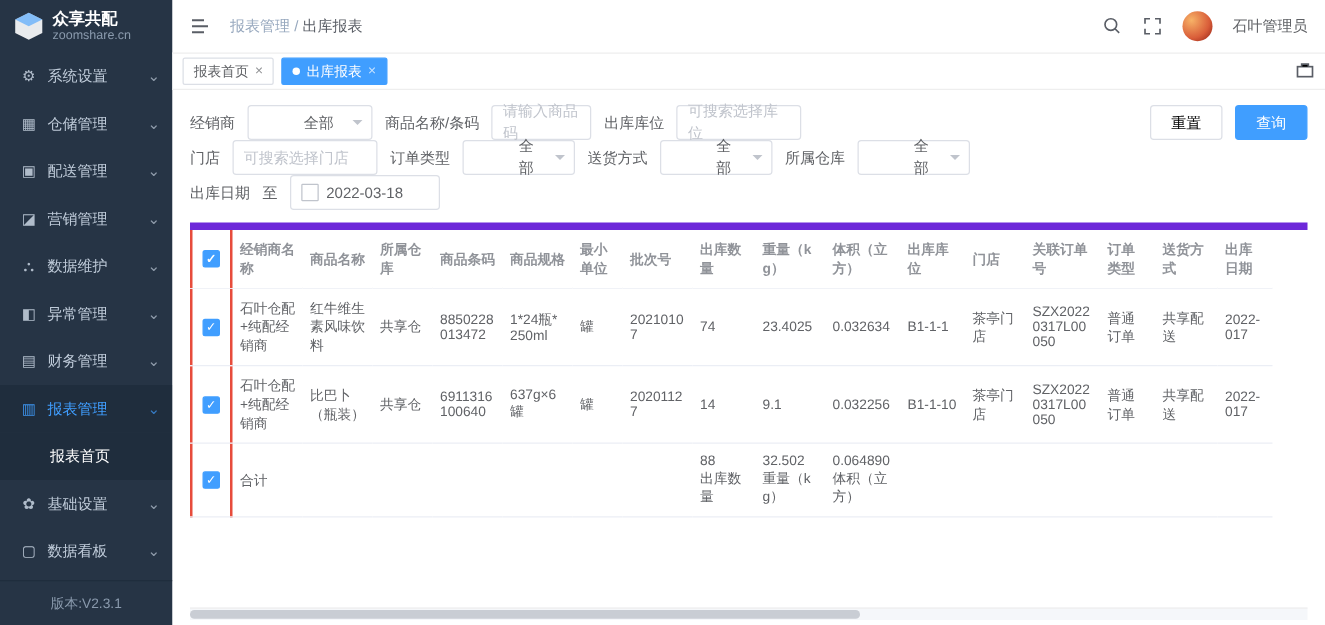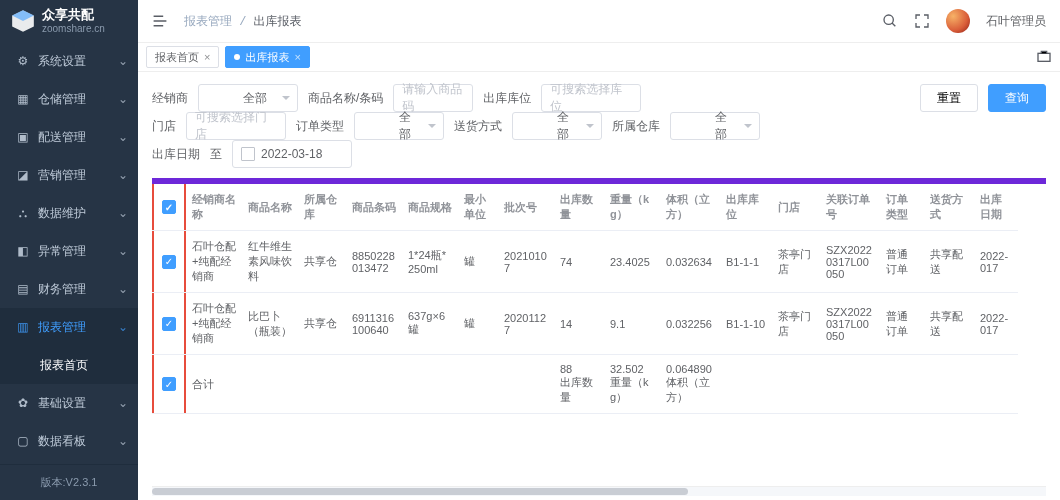--- a/index.html
+++ b/index.html
@@ -18,21 +18,21 @@
 .nav-item.sub { background: #1f2d3d; color: #fff; padding-left: 40px; justify-content: flex-start; }
 .nav-ic { width: 14px; height: 14px; margin-right: 8px; opacity: .9; display: flex; align-items: center; justify-content: center; }
 .nav-label { flex: 1; }
 .nav-chev { width: 10px; opacity: .7; }
 .version { text-align: center; padding: 10px 0; font-size: 11px; color: #8a9aad; border-top: 1px solid #1f2d3d; }
 
 
 .main { flex: 1; display: flex; flex-direction: column; background: #fff; min-width: 0; }
 .topbar { height: 42px; display: flex; align-items: center; padding: 0 14px; }
 .hamburger { width: 16px; height: 16px; cursor: pointer; margin-right: 16px; }
-.breadcrumb { flex: 1; color: #97a8be; font-size: 12px; font-family: Liberation Mono, monospace; }
+.breadcrumb { flex: 1; color: #97a8be; font-size: 12px; }
 .breadcrumb span:last-child { color: #5a5e66; }
 .tb-icons { display: flex; align-items: center; gap: 16px; }
 .tb-icon { width: 16px; height: 16px; cursor: pointer; color: #5a5e66; }
 .avatar { width: 24px; height: 24px; border-radius: 50%; background: radial-gradient(circle at 30% 30%, #f7b267, #d95d39 60%, #8c1c13); }
 .user-name { font-size: 12px; color: #606266; }
 
 .tabs { height: 30px; display: flex; align-items: center; padding: 0 8px; border-top: 1px solid #eee; border-bottom: 1px solid #eee; background: #fff; }
 .tab { display: inline-flex; align-items: center; height: 22px; padding: 0 8px; border: 1px solid #dcdfe6; border-radius: 2px; margin-right: 6px; font-size: 11px; cursor: pointer; background: #fff; }
 .tab.active { background: #409eff; color: #fff; border-color: #409eff; }
 .tab .dot { width: 6px; height: 6px; background: #fff; border-radius: 50%; margin-right: 5px; }
@@ -195,21 +195,21 @@
           <span class="lbl">商品名称/条码</span>
           <div class="inp" style="width:80px">请输入商品码</div>
           <span class="lbl">出库库位</span>
           <div class="inp" style="width:100px">可搜索选择库位</div>
           <div class="spacer"></div>
           <button class="btn">重置</button>
           <button class="btn primary">查询</button>
         </div>
         <div class="filter-row">
           <span class="lbl">门店</span>
-          <div class="inp" style="width:100px">可搜索选择门店</div>
+          <div class="inp" style="width:116px">可搜索选择门店</div>
           <span class="lbl">订单类型</span>
           <div class="sel" style="width:90px">
               <span>全部</span>
             </div>
           <span class="lbl">送货方式</span>
           <div class="sel" style="width:90px">
               <span>全部</span>
             </div>
           <span class="lbl">所属仓库</span>
           <div class="sel" style="width:90px">

